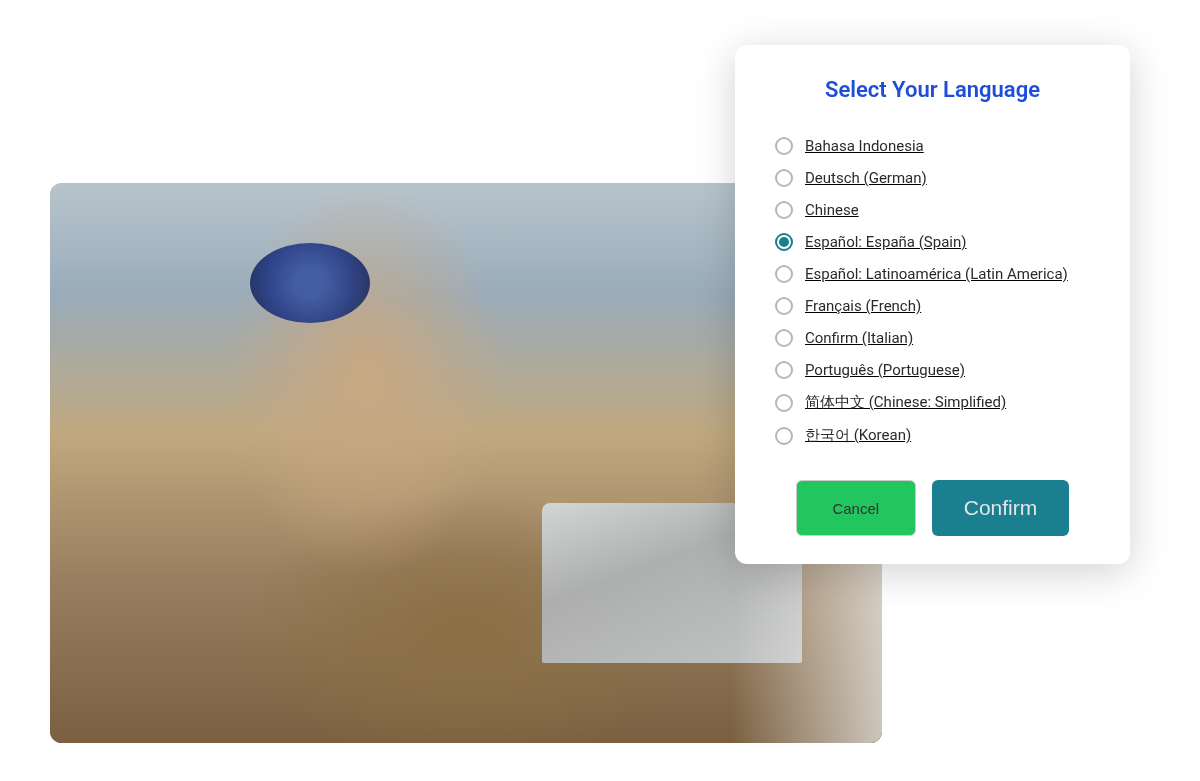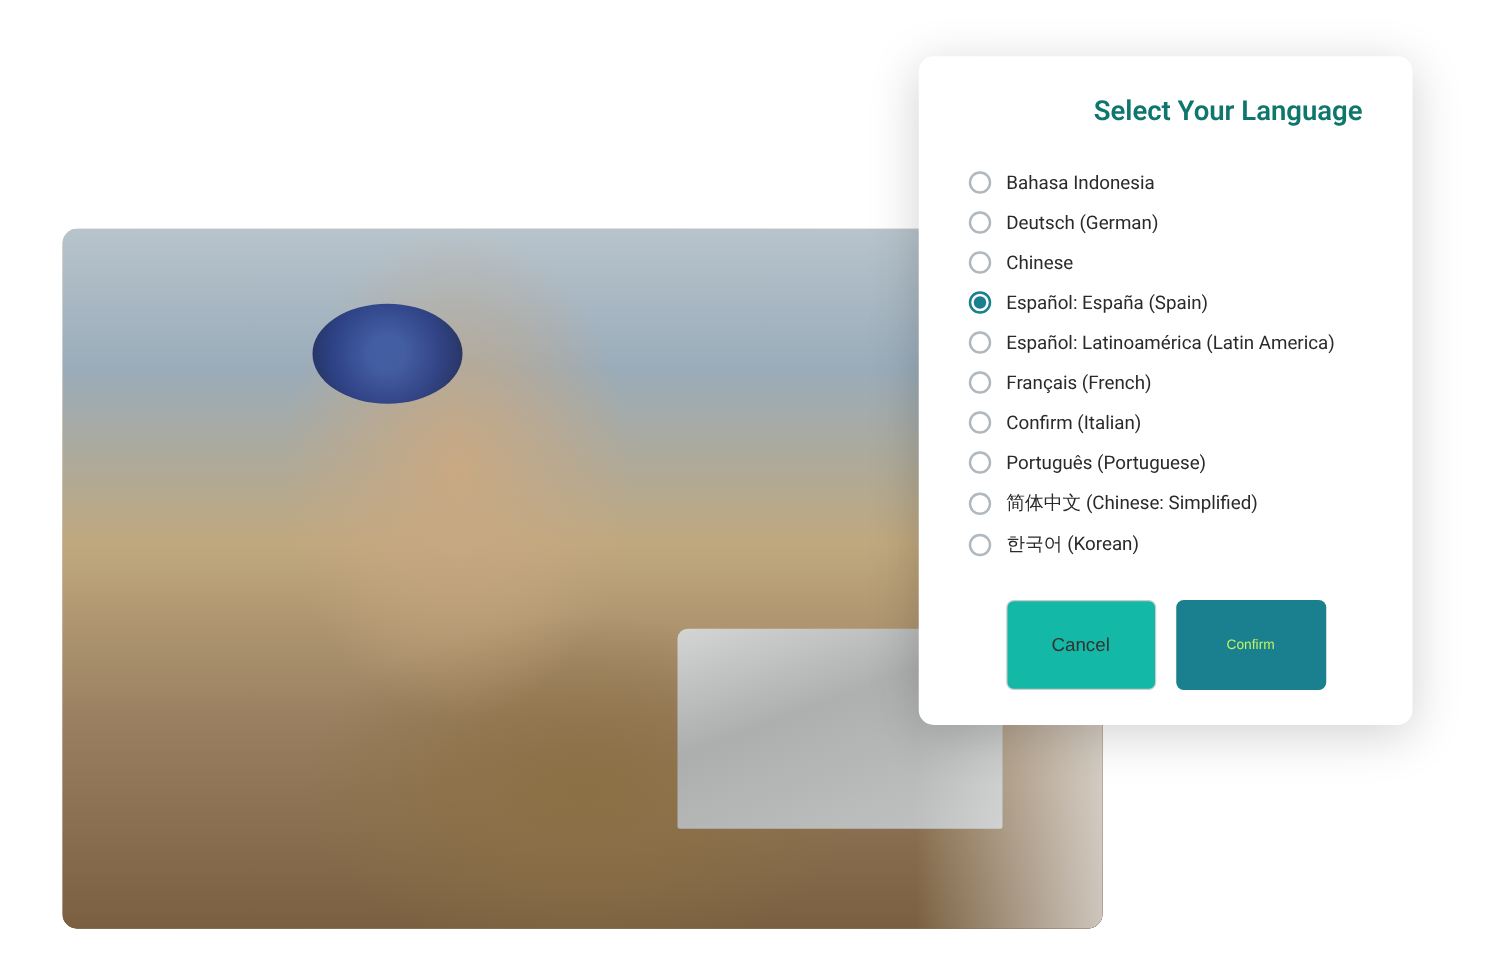--- a/index.html
+++ b/index.html
@@ -53,30 +53,31 @@
       top: 45px;
       width: 395px;
       background: #fff;
       border-radius: 12px;
       box-shadow: 0 8px 40px rgba(0,0,0,0.18);
       padding: 32px 40px 28px 40px;
       z-index: 10;
     }
 
     .modal-title {
-      text-align: right;
+      text-align: center;
       font-size: 22px;
       font-weight: 600;
-      color: #0f766e;
+      color: #1d4ed8;
       margin-bottom: 28px;
     }
 
     .language-list {
       list-style: none;
       margin-bottom: 28px;
+      text-decoration: underline;
     }
 
     .language-item {
       display: flex;
       align-items: center;
       padding: 7px 0;
       cursor: pointer;
     }
 
     .radio-outer {
@@ -112,36 +113,36 @@
     .modal-buttons {
       display: flex;
       justify-content: center;
       gap: 16px;
     }
 
     .btn-cancel {
       padding: 12px 32px;
       border: 1.5px solid #ccc;
       border-radius: 6px;
-      background: #14b8a6;
+      background: #22c55e;
       font-size: 15px;
       font-weight: 500;
       color: #333;
       cursor: pointer;
       min-width: 120px;
     }
 
     .btn-confirm {
-      padding: 30px 32px;
+      padding: 16px 32px;
       border: none;
       border-radius: 6px;
       background: #1a7f8e;
-      font-size: 11px;
+      font-size: 21px;
       font-weight: 500;
-      color: #bef264;
+      color: #e5e5e5;
       cursor: pointer;
       min-width: 120px;
     }
 
     
     .photo-person {
       position: absolute;
       bottom: 0;
       left: 0;
       width: 100%;

